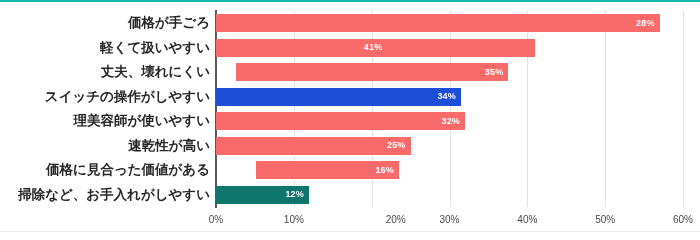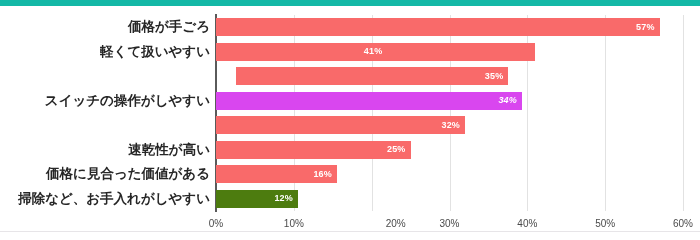--- a/index.html
+++ b/index.html
@@ -9,21 +9,21 @@
   }
   body {
     font-family: "Liberation Sans", "DejaVu Sans", sans-serif;
   }
 
   #chart-root {
     position: relative;
     width: 700px;
     height: 232px;
     background: #ffffff;
-    border-top: 6px solid #14b8a6;
+    border-top: 2px solid #14b8a6;
     border-bottom: 1px solid #e7e5e8;
     box-sizing: border-box;
     overflow: hidden;
   }
 
   
   
   .plot-area {
     position: absolute;
     left: 216px;
@@ -126,75 +126,77 @@
   }
 </style>
 </head>
 <body>
 
 <div id="chart-root">
 
   <div class="cat-labels">
       <div class="cat-label" style="top: 0px; color: rgb(38, 38, 38);">価格が手ごろ</div>
       <div class="cat-label" style="top: 24.5px; color: rgb(38, 38, 38);">軽くて扱いやすい</div>
+      <div class="cat-label" style="top: 49px; color: rgb(38, 38, 38);">丈夫、壊れにくい</div>
       <div class="cat-label" style="top: 73.5px; color: rgb(38, 38, 38);">スイッチの操作がしやすい</div>
+      <div class="cat-label" style="top: 98px; color: rgb(38, 38, 38);">理美容師が使いやすい</div>
       <div class="cat-label" style="top: 122.5px; color: rgb(38, 38, 38);">速乾性が高い</div>
       <div class="cat-label" style="top: 147px; color: rgb(38, 38, 38);">価格に見合った価値がある</div>
       <div class="cat-label" style="top: 171.5px; color: rgb(38, 38, 38); font-family: Liberation Mono, monospace;">掃除など、お手入れがしやすい</div>
     </div>
 
   <div class="y-axis-line"></div>
 
   <div class="plot-area">
     <div class="gridlines">
         <div class="gridline" style="left: 77.8333px; background: rgb(226, 226, 226);"></div>
         <div class="gridline" style="left: 155.667px; background: rgb(226, 226, 226);"></div>
         <div class="gridline" style="left: 233.5px; background: rgb(226, 226, 226);"></div>
         <div class="gridline" style="left: 311.333px; background: rgb(226, 226, 226);"></div>
         <div class="gridline" style="left: 389.167px; background: rgb(226, 226, 226);"></div>
         <div class="gridline" style="left: 467px; background: rgb(226, 226, 226);"></div>
       </div>
     <div class="bars">
         <div class="bar-row" style="top: 0px; width: 467px;">
           <div class="bar" style="width: 443.65px; background: rgb(249, 106, 106);">
-            <span class="bar-value" style="color: rgb(255, 255, 255);">57%</span>
+            <span class="bar-value" style="color: rgb(255, 255, 255);">28%</span>
           </div>
         </div>
         <div class="bar-row" style="top: 24.5px; width: 467px;">
           <div class="bar" style="width: 319.117px; background: rgb(249, 106, 106); justify-content: center;">
             <span class="bar-value" style="color: rgb(255, 255, 255);">41%</span>
           </div>
         </div>
         <div class="bar-row" style="top: 49px; width: 467px; margin-left: 20px;">
           <div class="bar" style="width: 272.417px; background: rgb(249, 106, 106);">
             <span class="bar-value" style="color: rgb(255, 255, 255);">35%</span>
           </div>
         </div>
         <div class="bar-row" style="top: 73.5px; width: 467px;">
-          <div class="bar" style="width: 306px; background: #d946ef; font-style: italic;">
+          <div class="bar" style="width: 245px; background: #1d4ed8;">
             <span class="bar-value" style="color: rgb(255, 255, 255);">34%</span>
           </div>
         </div>
         <div class="bar-row" style="top: 98px; width: 467px;">
           <div class="bar" style="width: 249.067px; background: rgb(249, 106, 106);">
             <span class="bar-value" style="color: rgb(255, 255, 255);">32%</span>
           </div>
         </div>
         <div class="bar-row" style="top: 122.5px; width: 467px;">
           <div class="bar" style="width: 194.583px; background: rgb(249, 106, 106);">
             <span class="bar-value" style="color: rgb(255, 255, 255);">25%</span>
           </div>
         </div>
         <div class="bar-row" style="top: 147px; width: 467px;">
-          <div class="bar" style="width: 121px; background: rgb(249, 106, 106);">
+          <div class="bar" style="width: 143px; background: rgb(249, 106, 106); margin-left: 40px;">
             <span class="bar-value" style="color: rgb(255, 255, 255);">16%</span>
           </div>
         </div>
         <div class="bar-row" style="top: 171.5px; width: 467px;">
-          <div class="bar" style="width: 82px; background: #4d7c0f;">
+          <div class="bar" style="width: 93px; background: #0f766e;">
             <span class="bar-value" style="color: rgb(255, 255, 255);">12%</span>
           </div>
         </div>
       </div>
   </div>
 
   <div class="x-ticks">
       <div class="x-tick" style="left: 0px; color: rgb(74, 74, 74);">0%</div>
       <div class="x-tick" style="left: 77.8333px; color: rgb(74, 74, 74);">10%</div>
       <div class="x-tick" style="left: 155.667px; color: rgb(74, 74, 74); margin-left: 24px;">20%</div>

